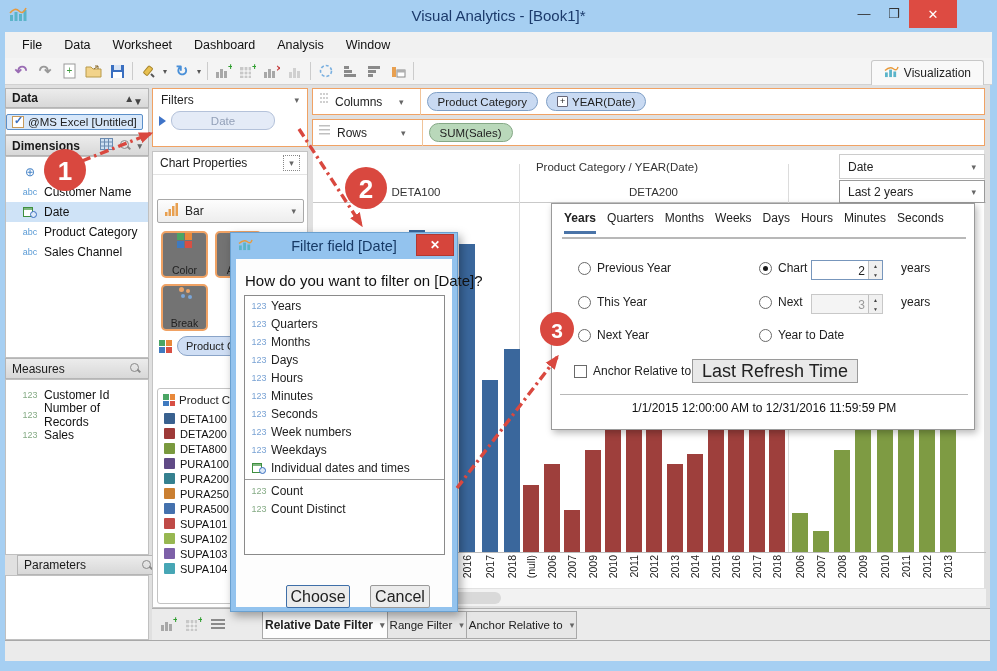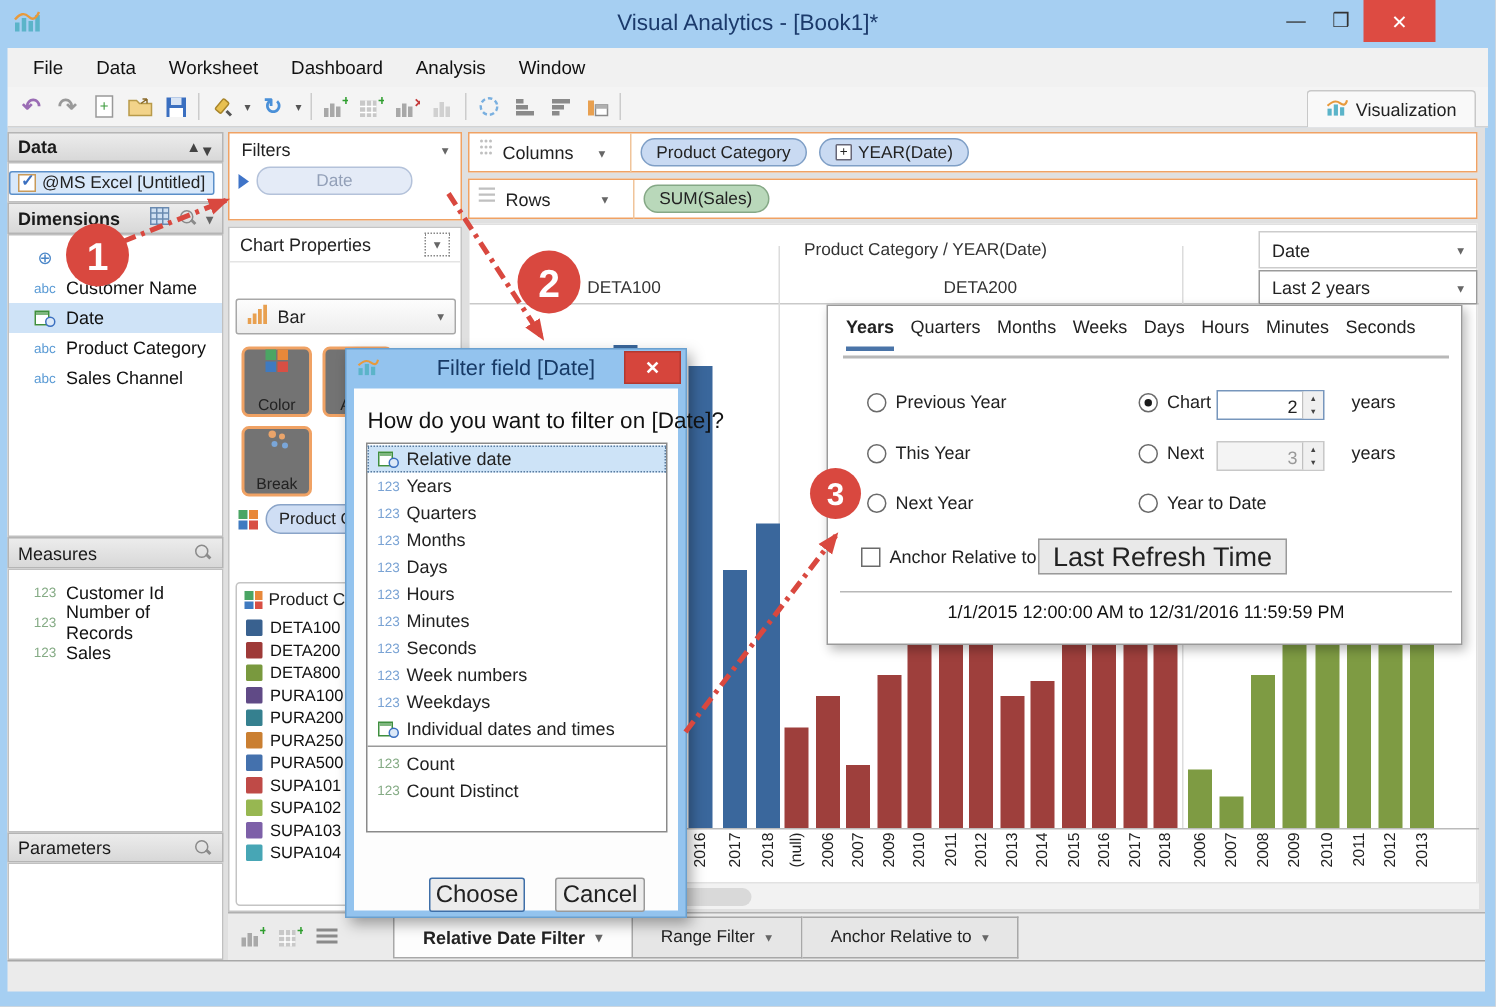--- a/index.html
+++ b/index.html
@@ -26,21 +26,21 @@
 .phead{background:linear-gradient(#ececec,#d8d8d8);border:1px solid #b5b5b5;font-weight:bold;font-size:12px;display:flex;align-items:center;padding:0 6px;color:#1a1a1a}
 .wbox{background:#fff;border:1px solid #c0c0c0}
 
 #data-header{left:0;top:3px;width:144px;height:20px}
 #source-box{left:0;top:23px;width:144px;height:27px;display:flex;align-items:center;justify-content:flex-start}
 #source-pill{display:flex;align-items:center;gap:4px;background:#d8e8fa;border:1px solid #5b8fc9;border-radius:2px;padding:1px 5px;font-size:11.5px}
 #dims-header{left:0;top:50px;width:144px;height:21px}
 #dims-list{left:0;top:71px;width:144px;height:202px}
 #meas-header{left:0;top:273px;width:144px;height:21px}
 #meas-list{left:0;top:294px;width:144px;height:176px}
-#params-header{left:0;top:470px;width:144px;height:20px}
+#params-header{left:12px;top:470px;width:144px;height:20px}
 #params-list{left:0;top:490px;width:144px;height:65px}
 .hspace{flex:1}
 .frow{display:flex;align-items:center;height:20px;padding-left:14px;gap:4px;font-size:12px;color:#111}
 .frow.sel{background:#cfe3f7}
 .ic-abc{color:#5b9bd5;font-size:9px;width:20px;text-align:center}
 .ic-123{font-size:9px;width:20px;text-align:center}
 .ic-123.b{color:#7aa3d4}.ic-123.g{color:#85ab85}
 .ic-globe{color:#4a86c8;font-size:12px;width:20px;text-align:center}
 .ic-cal{position:relative;width:20px;height:13px;display:inline-block}
 .ic-cal .cal{position:absolute;left:3px;top:1px;width:10px;height:10px;border:1px solid #3f8f3f;background:#fff}
@@ -104,21 +104,21 @@
 .xlab{position:absolute;width:34px;height:12px;transform:rotate(-90deg);font-size:10.5px;color:#222;text-align:right;white-space:nowrap}
 #baseline{position:absolute;left:0;top:402px;width:673px;height:1px;background:#bbb}
 #strack{position:absolute;left:0;top:438px;width:673px;height:18px;background:#f2f2f2;border-top:1px solid #e2e2e2}
 #sthumb{position:absolute;left:2px;top:3px;width:186px;height:12px;background:#d9d9d9;border-radius:6px}
 #date-dd{position:absolute;left:526px;top:4px;width:146px;height:25px;background:#fff;border:1px solid #cccccc;display:flex;align-items:center;padding:0 8px;font-size:12px;z-index:3}
 #range-dd{position:absolute;left:526px;top:30px;width:146px;height:23px;background:#fff;border:1px solid #9a9a9a;display:flex;align-items:center;padding:0 8px;font-size:12px;z-index:3}
 
 #tabstrip{position:absolute;left:147px;top:523px;width:838px;height:32px;background:#ebebeb;border-top:1px solid #b0b0b0;display:flex;align-items:flex-start}
 #strip-icons{display:flex;gap:8px;padding:8px 10px 0 8px}
 #btabs{display:flex;margin-left:26px}
-.btab{height:28px;margin-top:2px;border:1px solid #a8a8a8;border-left-width:0;background:#e6e6e6;display:flex;align-items:center;gap:7px;padding:0 19px;font-size:11.5px;color:#222}
+.btab{height:28px;margin-top:2px;border:1px solid #a8a8a8;border-left-width:0;background:#e6e6e6;display:flex;align-items:center;gap:7px;padding:0 2px;font-size:11.5px;color:#222}
 .btab:first-child{border-left-width:1px}
 .btab.active{background:#fdfdfd;font-weight:bold;font-size:12px}
 #statusbar{position:absolute;left:5px;top:640px;width:985px;height:21px;background:#ebebeb;border-top:1px solid #a8a8a8}
 
 #rel-panel{position:absolute;left:551px;top:203px;width:424px;height:227px;background:#fff;border:1px solid #9a9a9a;box-shadow:2px 3px 7px rgba(0,0,0,.28);z-index:20}
 #rtabs{position:absolute;left:12px;top:7px;display:flex;gap:11px}
 .rtab{font-size:12px;color:#222;padding-bottom:6px}
 .rtab.active{font-weight:bold;border-bottom:3px solid #4a74a8}
 #rtab-line{position:absolute;left:10px;top:33px;width:404px;height:2px;background:#b8b8b8}
 .prow{position:absolute;display:flex;align-items:center;gap:6px;font-size:12px}
@@ -724,27 +724,20 @@
             <rect x="5.5" y="5" width="3" height="8" fill="#5bb4c9"></rect>
             <rect x="10" y="7" width="3" height="6" fill="#5bb4c9"></rect>
             <path d="M1,6 Q6,1 10,4 T15,2" stroke="#e89a3c" stroke-width="1.5" fill="none"></path>
           </svg></span>
       <span id="dlg-title-text">Filter field [Date]</span>
       <span id="dlg-close">✕</span>
     </div>
     <div id="dlg-body">
       <div id="dlg-prompt">How do you want to filter on [Date]?</div>
       <div id="dlg-list">
-          <div class="dlg-item sel">
-            <span class="ic-cal">
-              <span class="cal"></span>
-              <span class="clk"></span>
-            </span>
-            <span>Relative date</span>
-          </div>
           <div class="dlg-item">
             <span class="ic-123 b">123</span>
             <span>Years</span>
           </div>
           <div class="dlg-item">
             <span class="ic-123 b">123</span>
             <span>Quarters</span>
           </div>
           <div class="dlg-item">
             <span class="ic-123 b">123</span>

